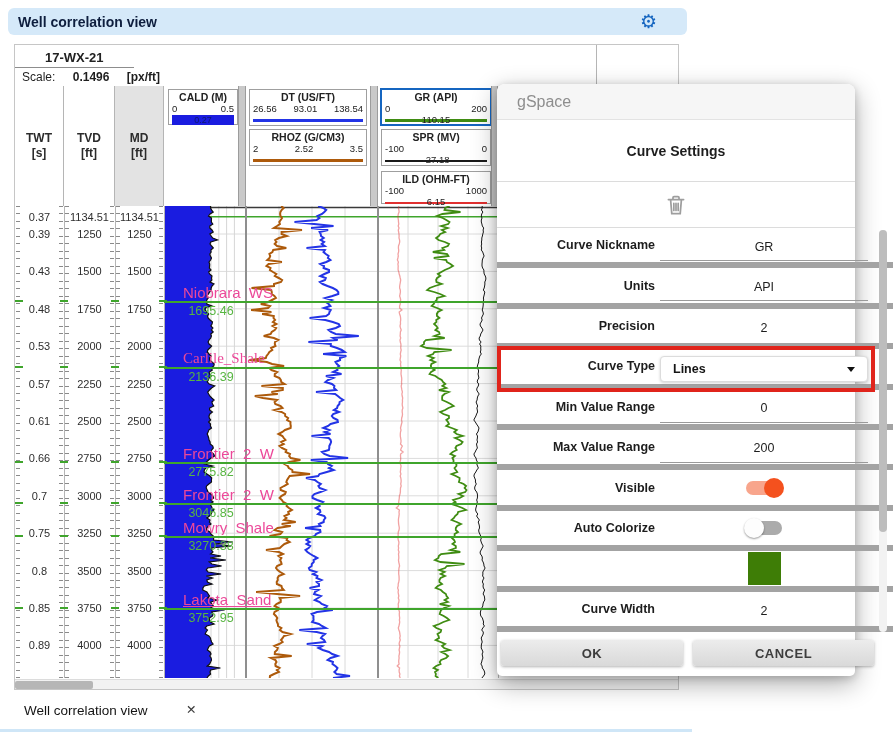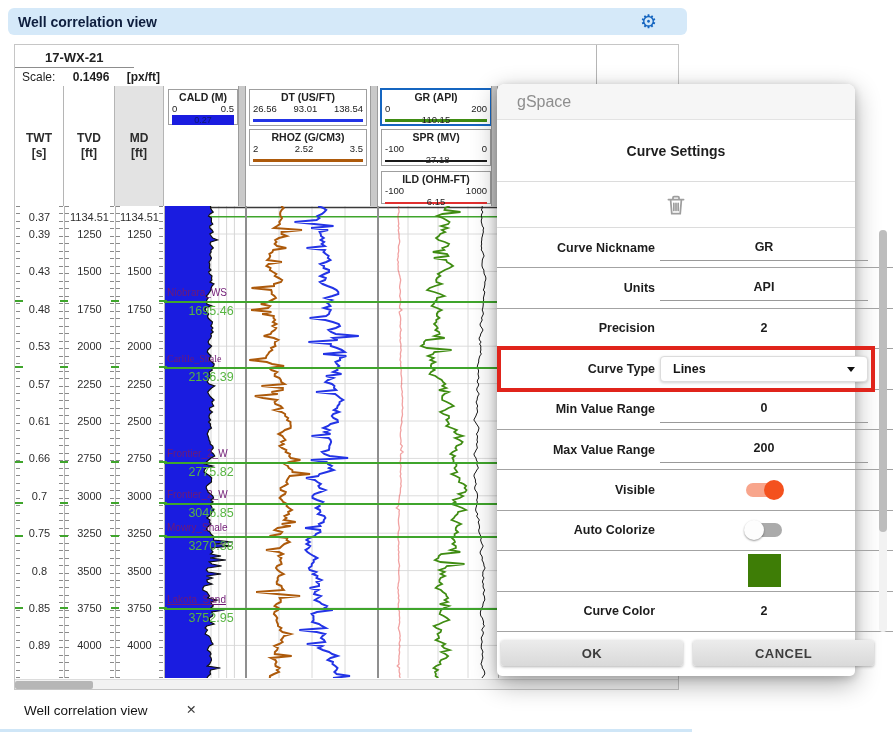--- a/index.html
+++ b/index.html
@@ -46,22 +46,22 @@
   #log{position:absolute;left:0;top:161px;width:663px;height:472px;overflow:hidden;background:#fff}
   #log-svg{position:absolute;left:0;top:0}
   #log-overlay{position:absolute;left:0;top:0;width:663px;height:472px}
   .vb{position:absolute;top:0;bottom:0;width:1px;background:#b5b5b5}
   .vb2{position:absolute;top:0;bottom:0;width:2px;background:#8f8f8f}
   .ticks{position:absolute;top:0;bottom:0;width:4px;
          background:repeating-linear-gradient(to bottom,#8a8a8a 0 1px,transparent 1px 7.48px)}
   .drow{position:absolute;left:0;width:149px;height:0}
   .dcell{position:absolute;transform:translateY(-50%);text-align:center;font-size:11px;color:#2e2e2e;line-height:12px}
   .fline{position:absolute;left:149px;width:334px;height:2px;background:#3fa52c}
-  .fname{position:absolute;left:152px;width:92px;overflow:hidden;white-space:nowrap;font-size:10px;
-         color:#701a75;height:15px;line-height:15px}
+  .fname{position:absolute;left:168px;width:92px;overflow:hidden;white-space:nowrap;font-size:15px;
+         color:#ec4899;height:15px;line-height:15px}
   .fdepth{position:absolute;left:152px;width:88px;text-align:center;font-size:12.5px;color:#58b542}
   .fdash{position:absolute;width:8px;height:2px;background:#3fa52c}
 
   
   #hscroll{position:absolute;left:0;top:634px;width:663px;height:10px;background:#f2f2f2;border-top:1px solid #dcdcdc;box-sizing:border-box}
   #hthumb{position:absolute;left:0;top:1px;width:78px;height:8px;background:#b6b6b6;border-radius:2px}
 
   
   #tabbar{position:absolute;left:0;top:694px;width:692px;height:35px;background:#fff;border-bottom:3px solid #cfe6f7}
   #tabbar .tab-label{position:absolute;left:24px;top:0;line-height:33px;font-size:13.5px;color:#141414}
@@ -70,25 +70,25 @@
   
   #dialog{position:absolute;left:497px;top:84px;width:358px;height:592px;background:#fff;
           border-radius:8px 8px 5px 5px;box-shadow:0 8px 26px rgba(0,0,0,.32),0 2px 8px rgba(0,0,0,.18)}
   #dlg-title{position:absolute;left:0;top:0;right:0;height:36px;background:#f6f6f6;border-bottom:1px solid #e3e3e3;
              border-radius:8px 8px 0 0;line-height:36px;padding-left:20px;font-size:16px;color:#8e8e8e;box-sizing:border-box}
   #dlg-heading{position:absolute;left:0;top:36px;right:0;height:61px;display:flex;align-items:center;
                justify-content:center;font-weight:bold;font-size:14px;color:#1d1d1d}
   #dlg-trash{position:absolute;left:0;top:97px;right:0;height:47px;border-top:1px solid #dcdcdc;
              border-bottom:1px solid #dcdcdc;display:flex;align-items:center;justify-content:center;box-sizing:border-box}
   #dlg-rows{position:absolute;left:0;top:144px;width:396px}
-  .frow{position:relative;height:40.4px;border-bottom:1px solid #a3a3a3;box-sizing:border-box}
+  .frow{position:relative;height:40.4px;border-bottom:6px solid #a3a3a3;box-sizing:border-box}
   .flabel{position:absolute;left:0;top:0;bottom:0;width:158px;display:flex;align-items:center;
           justify-content:flex-end;font-weight:bold;font-size:12.5px;color:#1d1d1d}
   .fval{position:absolute;left:163px;top:5px;width:208px;height:28px;display:flex;align-items:center;
-        justify-content:center;font-weight:bold;font-size:12.5px;color:#1d1d1d;box-sizing:border-box}
+        justify-content:center;font-weight:normal;font-size:12.5px;color:#1d1d1d;box-sizing:border-box}
   .fval.u{border-bottom:1px solid #9a9a9a}
   .dd{position:absolute;left:163px;top:7px;width:208px;height:26px;background:#fff;border:1px solid #dcdcdc;
       border-radius:4px;box-shadow:0 1px 3px rgba(0,0,0,.18);display:flex;align-items:center;padding:0 12px;
       box-sizing:border-box;font-weight:bold;font-size:12.5px;color:#151515;cursor:pointer}
   .dd .caret{margin-left:auto;width:0;height:0;border-left:4.5px solid transparent;
              border-right:4.5px solid transparent;border-top:5.5px solid #111}
   .fctl{position:absolute;left:163px;top:0;bottom:0;width:208px;display:flex;align-items:center;justify-content:center}
   .toggle{position:relative;width:36px;height:14px;border-radius:7px;cursor:pointer}
   .toggle .knob{position:absolute;top:-3px;width:20px;height:20px;border-radius:50%}
   .toggle.on{background:#f8a58c}.toggle.on .knob{right:-2px;background:#f4511e}
@@ -448,21 +448,21 @@
             <div class="knob"></div>
           </div>
         </div>
       </div>
       <div class="frow">
         <div class="fctl">
           <div class="swatch" style="background: rgb(62, 125, 6);"></div>
         </div>
       </div>
       <div class="frow">
-        <div class="flabel">Curve Color</div>
+        <div class="flabel">Curve Width</div>
         <div class="fval">2</div>
       </div>
     </div>
   <div id="dlg-scroll">
     <div class="thumb"></div>
   </div>
   <div class="dbtn" id="btn-ok">OK</div>
   <div class="dbtn" id="btn-cancel">CANCEL</div>
 <div id="dlg-redbox" style="top: 262.2px;"></div>
   </div>

